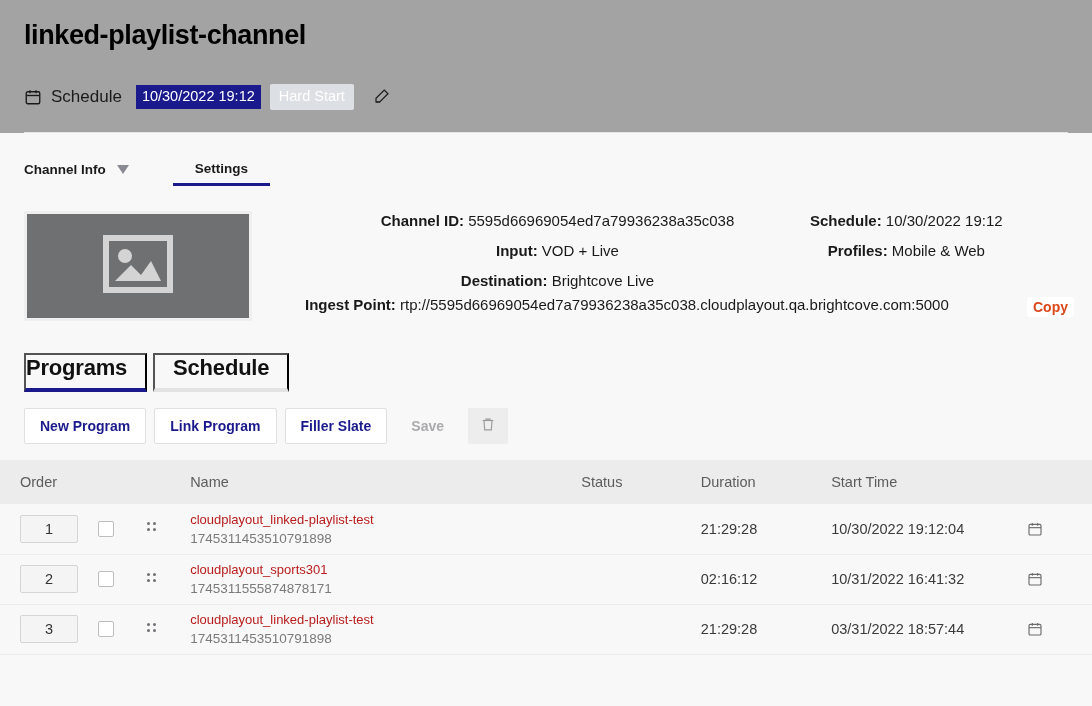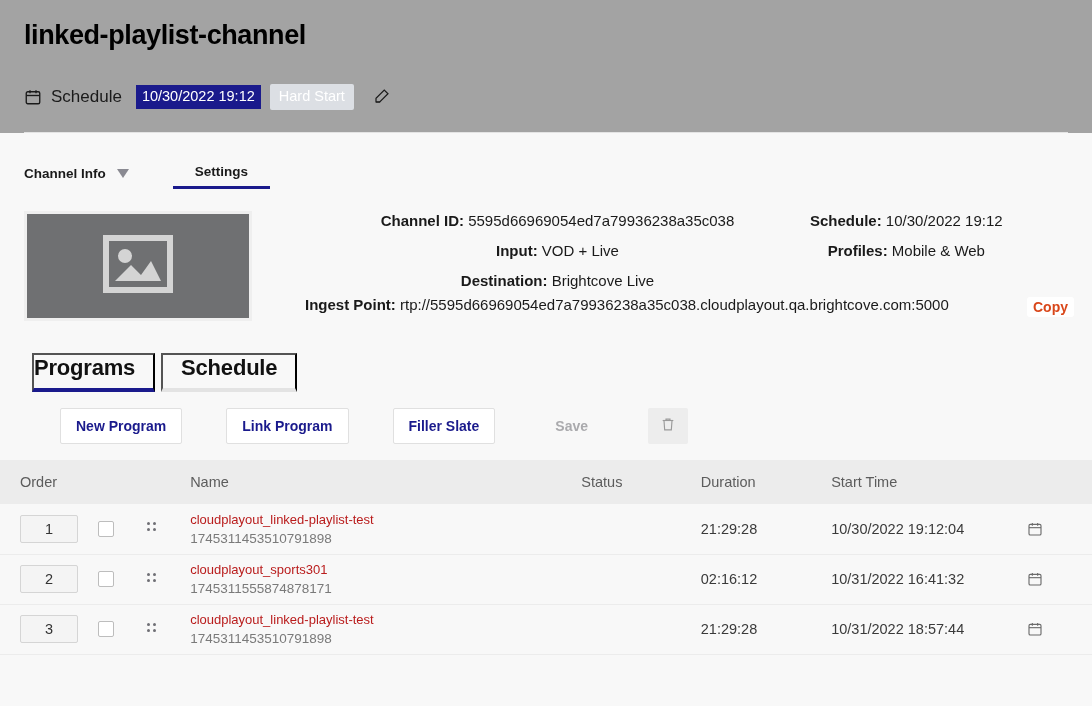--- a/index.html
+++ b/index.html
@@ -62,21 +62,21 @@
     width: 20px; height: 20px;
     display: flex; align-items: center; justify-content: center;
     cursor: pointer;
     background: none; border: none;
   }
   .divider { height: 1px; background: #e4e4e4; width: 100%; }
 
   
   .info-tabs {
     display: flex;
-    align-items: flex-end;
+    align-items: center;
     padding: 24px 24px 0 24px;
     gap: 22px;
     height: 56px;
   }
   .info-tab {
     font-size: 13.5px;
     font-weight: bold;
     color: #1a1a1a;
     padding-bottom: 8px;
     cursor: pointer;
@@ -156,21 +156,20 @@
     margin-left: 18px;
   }
 
   
   .prog-tabs {
     display: flex;
     align-items: flex-end;
     padding: 0 24px;
     margin-top: 32px;
     gap: 6px;
-    margin-left: 8px;
   }
   .prog-tab {
     font-size: 22px;
     font-weight: bold;
     color: #111;
     padding: 0 18px 7px 18px;
     border-bottom: 4px solid #e3e3e3;
     cursor: pointer;
     background: none;
     font-family: inherit;
@@ -190,21 +189,20 @@
     background: #ffffff;
     border: 1px solid #e0e0e0;
     color: #1a1a8c;
     font-weight: bold;
     font-size: 14px;
     padding: 9px 15px;
     cursor: pointer;
     font-family: inherit;
     border-radius: 2px;
     white-space: nowrap;
-    margin-left: 36px;
   }
   .btn.disabled {
     color: #aaaaad;
     background: #f8f8f8;
     border-color: transparent;
     cursor: default;
   }
   .btn.icon-btn {
     background: #ededed;
     border-color: transparent;
@@ -492,21 +490,21 @@
             <i></i>
             <i></i>
           </span>
       </td>
       <td class="c-name">
         <span class="prog-link">cloudplayout_linked-playlist-test</span>
         <span class="prog-id">1745311453510791898</span>
       </td>
       <td class="c-status"></td>
       <td class="c-dur">21:29:28</td>
-      <td class="c-start">10/31/2022 18:57:44</td>
+      <td class="c-start">03/31/2022 18:57:44</td>
       <td class="c-cal cal-cell">
         <span>
           <svg width="16" height="16" viewBox="0 0 24 24" fill="none" stroke="#6b6b6b" stroke-width="1.7">
             <rect x="3" y="5" width="18" height="16" rx="2"></rect>
             <line x1="3" y1="10" x2="21" y2="10"></line>
             <line x1="8" y1="3" x2="8" y2="7"></line>
             <line x1="16" y1="3" x2="16" y2="7"></line>
           </svg>
         </span>
       </td>

